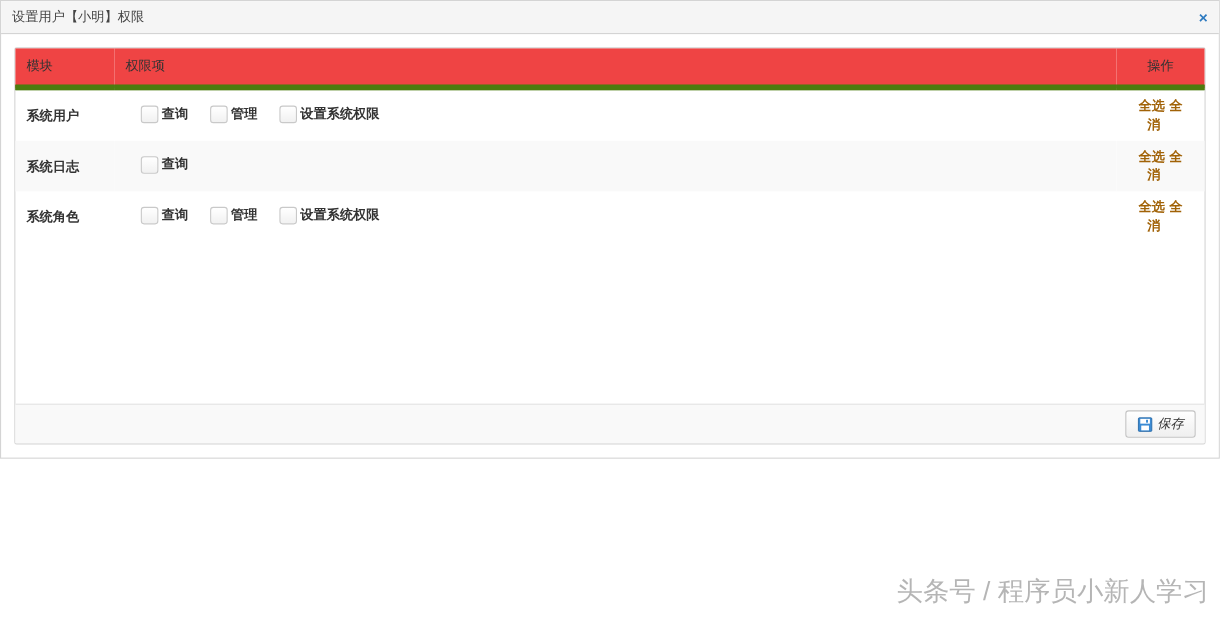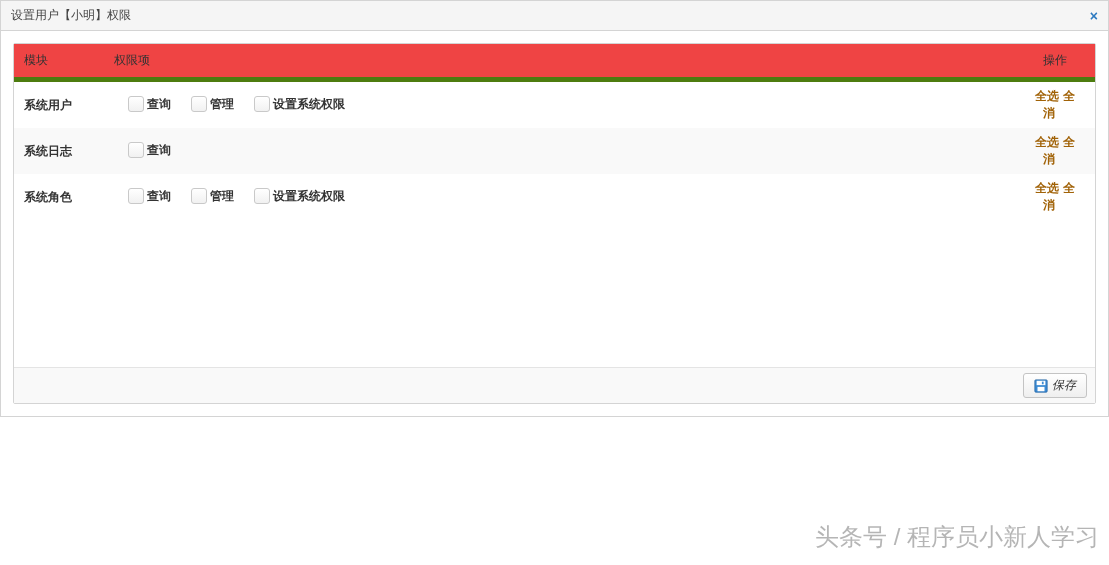--- a/index.html
+++ b/index.html
@@ -72,21 +72,21 @@
       font-weight: bold;
     }
     tbody tr:nth-child(even) td {
       background: #f9f9f9;
     }
     .col-module { width: 90px; }
     .col-actions { width: 80px; text-align: left; }
     th.col-actions, td.col-actions { text-align: center; }
     .check-item {
       display: inline-flex;
-      align-items: flex-start;
+      align-items: flex-end;
       margin-right: 6px;
       padding-left: 14px;
     }
     .checkbox {
       width: 16px;
       height: 16px;
       border: 1px solid #c9c9c9;
       border-radius: 3px;
       background: linear-gradient(#fff, #f1f1f1);
       display: inline-block;

